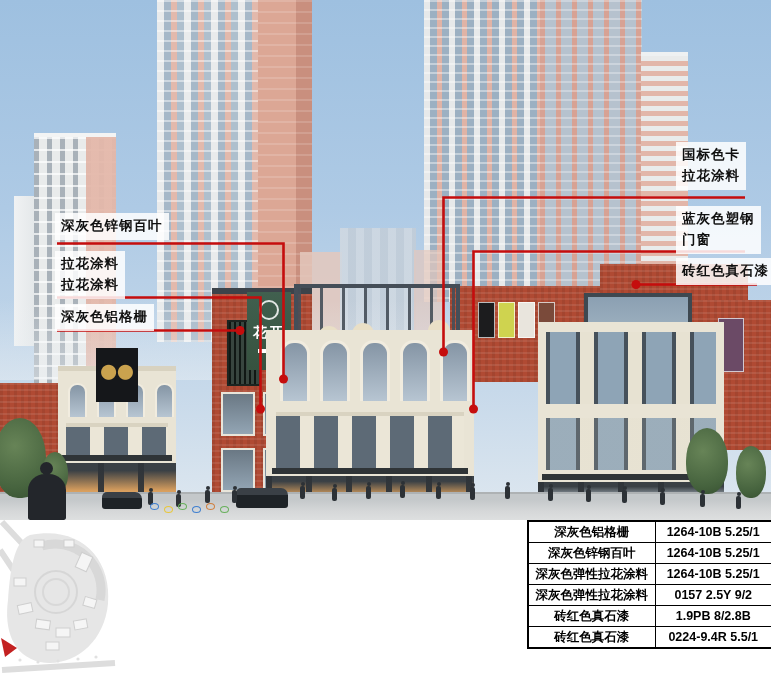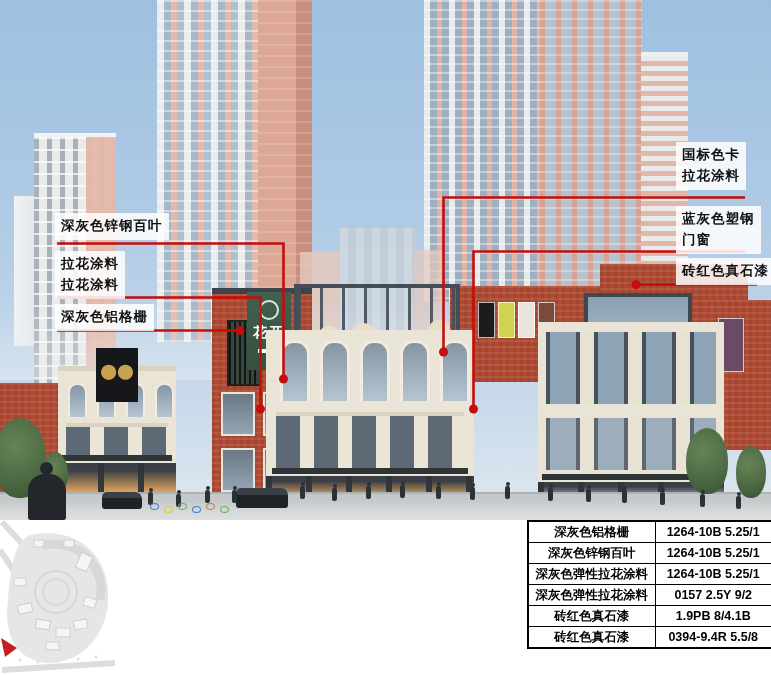--- a/index.html
+++ b/index.html
@@ -314,22 +314,22 @@
     <tr>
       <td>深灰色弹性拉花涂料</td>
       <td>1264-10B 5.25/1</td>
     </tr>
     <tr>
       <td>深灰色弹性拉花涂料</td>
       <td>0157 2.5Y 9/2</td>
     </tr>
     <tr>
       <td>砖红色真石漆</td>
-      <td>1.9PB 8/4.1B</td>
+      <td>1.9PB 8/2.8B</td>
     </tr>
     <tr>
       <td>砖红色真石漆</td>
-      <td>0394-9.4R 5.5/8</td>
+      <td>0224-9.4R 5.5/1</td>
     </tr>
   </tbody>
     </table>
 
 </div>
 
 </body></html>

